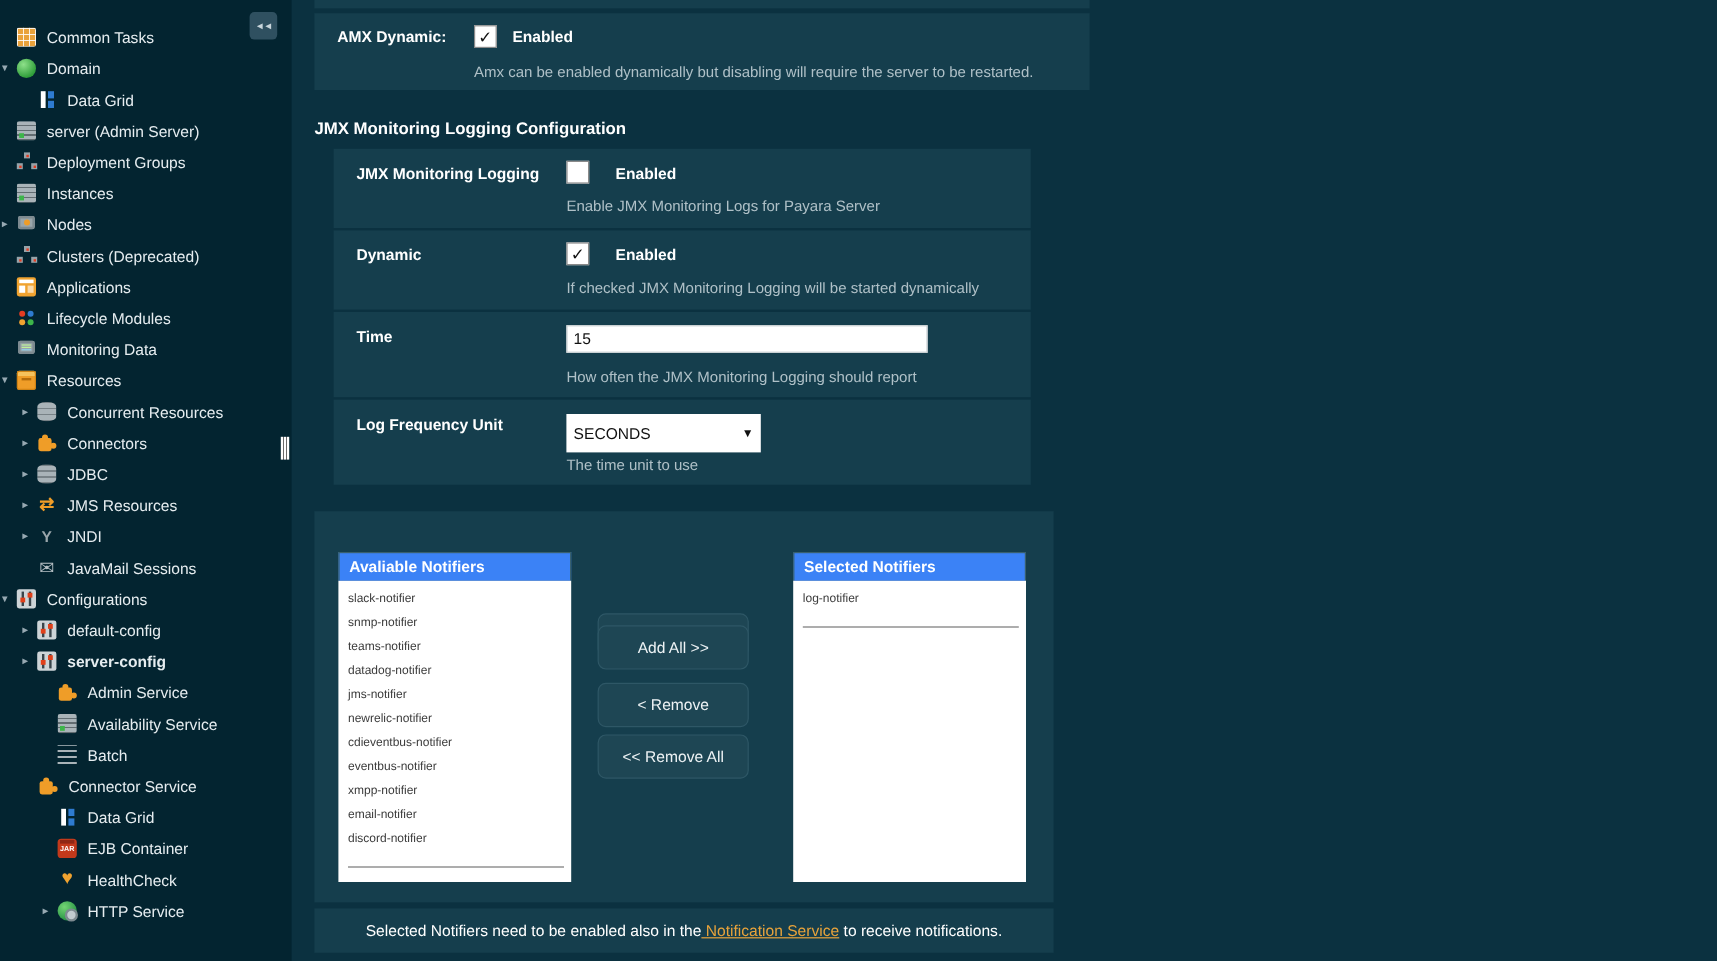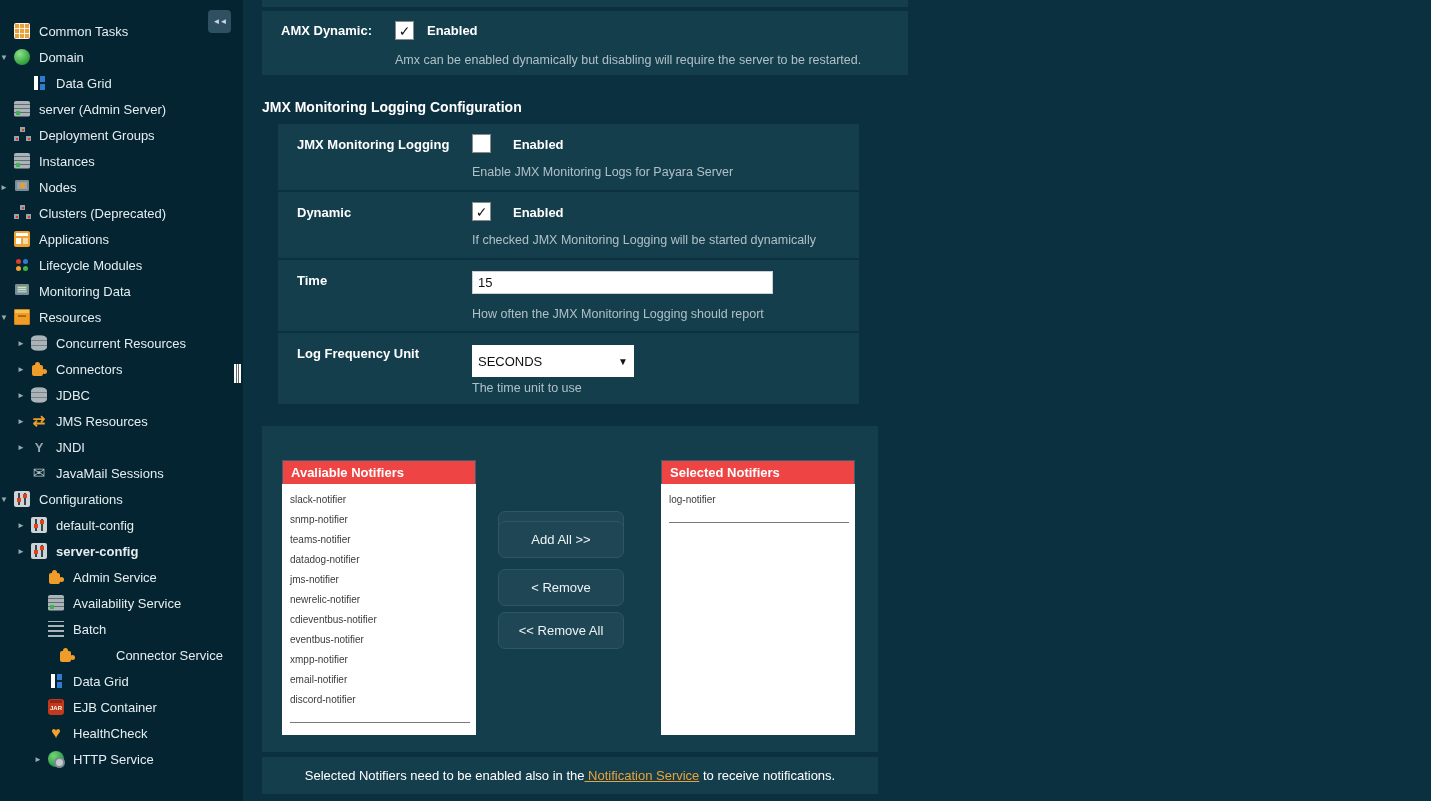--- a/index.html
+++ b/index.html
@@ -100,21 +100,21 @@
   .select-box {
     position:absolute; left:194px; top:12px; width:162px; height:32px;
     background:#fff; color:#111; font-size:13px; cursor:pointer;
     display:flex; align-items:center; justify-content:space-between; padding:0 6px;
   }
   .select-arrow { font-size:10px; color:#111; }
   
   #notifiers-panel { left:19px; top:426px; width:616px; height:326px; }
   .listbox { position:absolute; top:34px; width:194px; }
   .listbox-header {
-    height:24px; background:#ef4444; color:#fff; font-weight:bold; font-size:13px;
+    height:24px; background:#3b82f6; color:#fff; font-weight:bold; font-size:13px;
     line-height:24px; padding-left:8px; border:1px solid #39606E; border-bottom:none;
   }
   .listbox-body { height:251px; background:#fff; overflow:hidden; padding-top:6px; }
   .list-item { height:20px; line-height:20px; padding:0 8px; font-size:10px; color:#3B3B3B; cursor:pointer; white-space:nowrap; }
   .list-end-line { height:1px; background:#777; margin:12px 6px 0 8px; }
   #avail-box { left:20px; } #sel-box { left:399px; }
   .tbtn {
     position:absolute; left:236px; width:126px; height:37px;
     background:#1E4654; border:1px solid #2E5766; border-radius:7px;
     color:#EEF3F5; font-size:13px; display:flex; align-items:center; justify-content:center;
@@ -246,21 +246,21 @@
       <div class="tree-row" style="padding-left: 48px;">
         <span class="tree-arrow" style="left: 34px;"></span>
         <span class="ic ic-server"></span>
         <span class="tree-label">Availability Service</span>
       </div>
       <div class="tree-row" style="padding-left: 48px;">
         <span class="tree-arrow" style="left: 34px;"></span>
         <span class="ic ic-batch"></span>
         <span class="tree-label">Batch</span>
       </div>
-      <div class="tree-row" style="padding-left: 59px; gap: 32px;">
+      <div class="tree-row" style="padding-left: 32px;">
         <span class="tree-arrow" style="left: 34px;"></span>
         <span class="ic ic-puzzle"></span>
         <span class="tree-label">Connector Service</span>
       </div>
       <div class="tree-row" style="padding-left: 48px;">
         <span class="tree-arrow" style="left: 34px;"></span>
         <span class="ic ic-datagrid"></span>
         <span class="tree-label">Data Grid</span>
       </div>
       <div class="tree-row" style="padding-left: 48px;">

